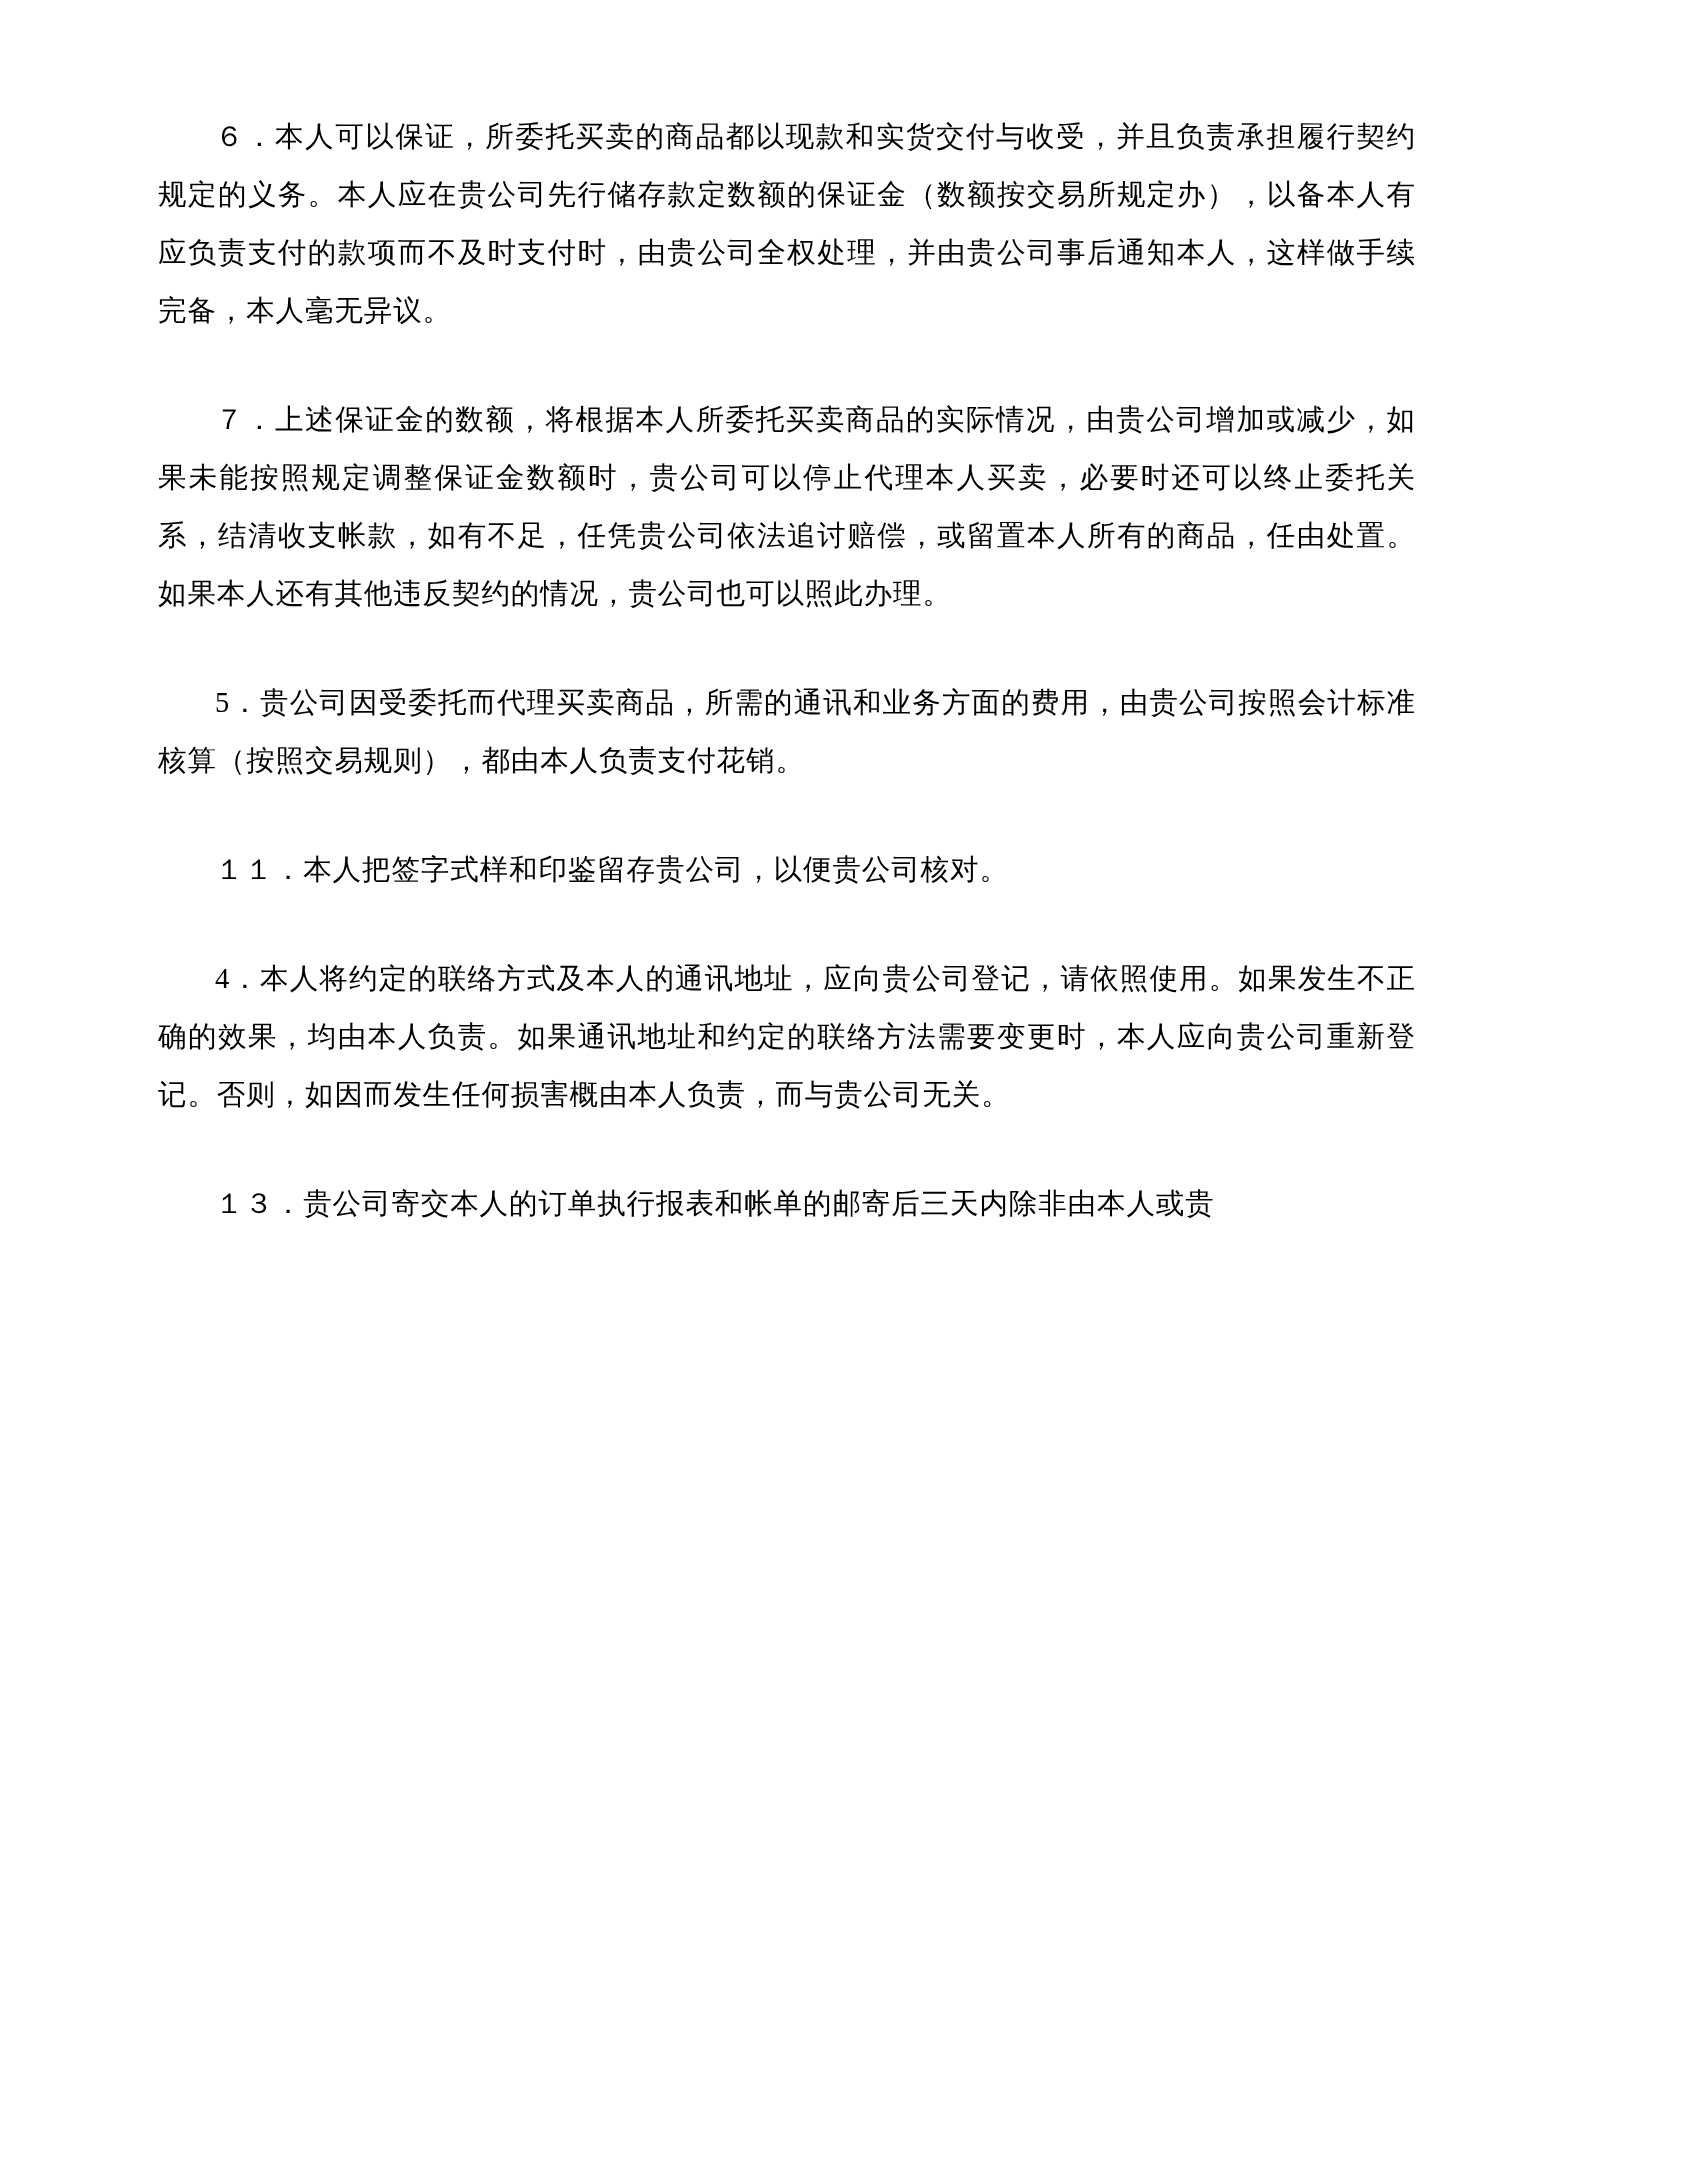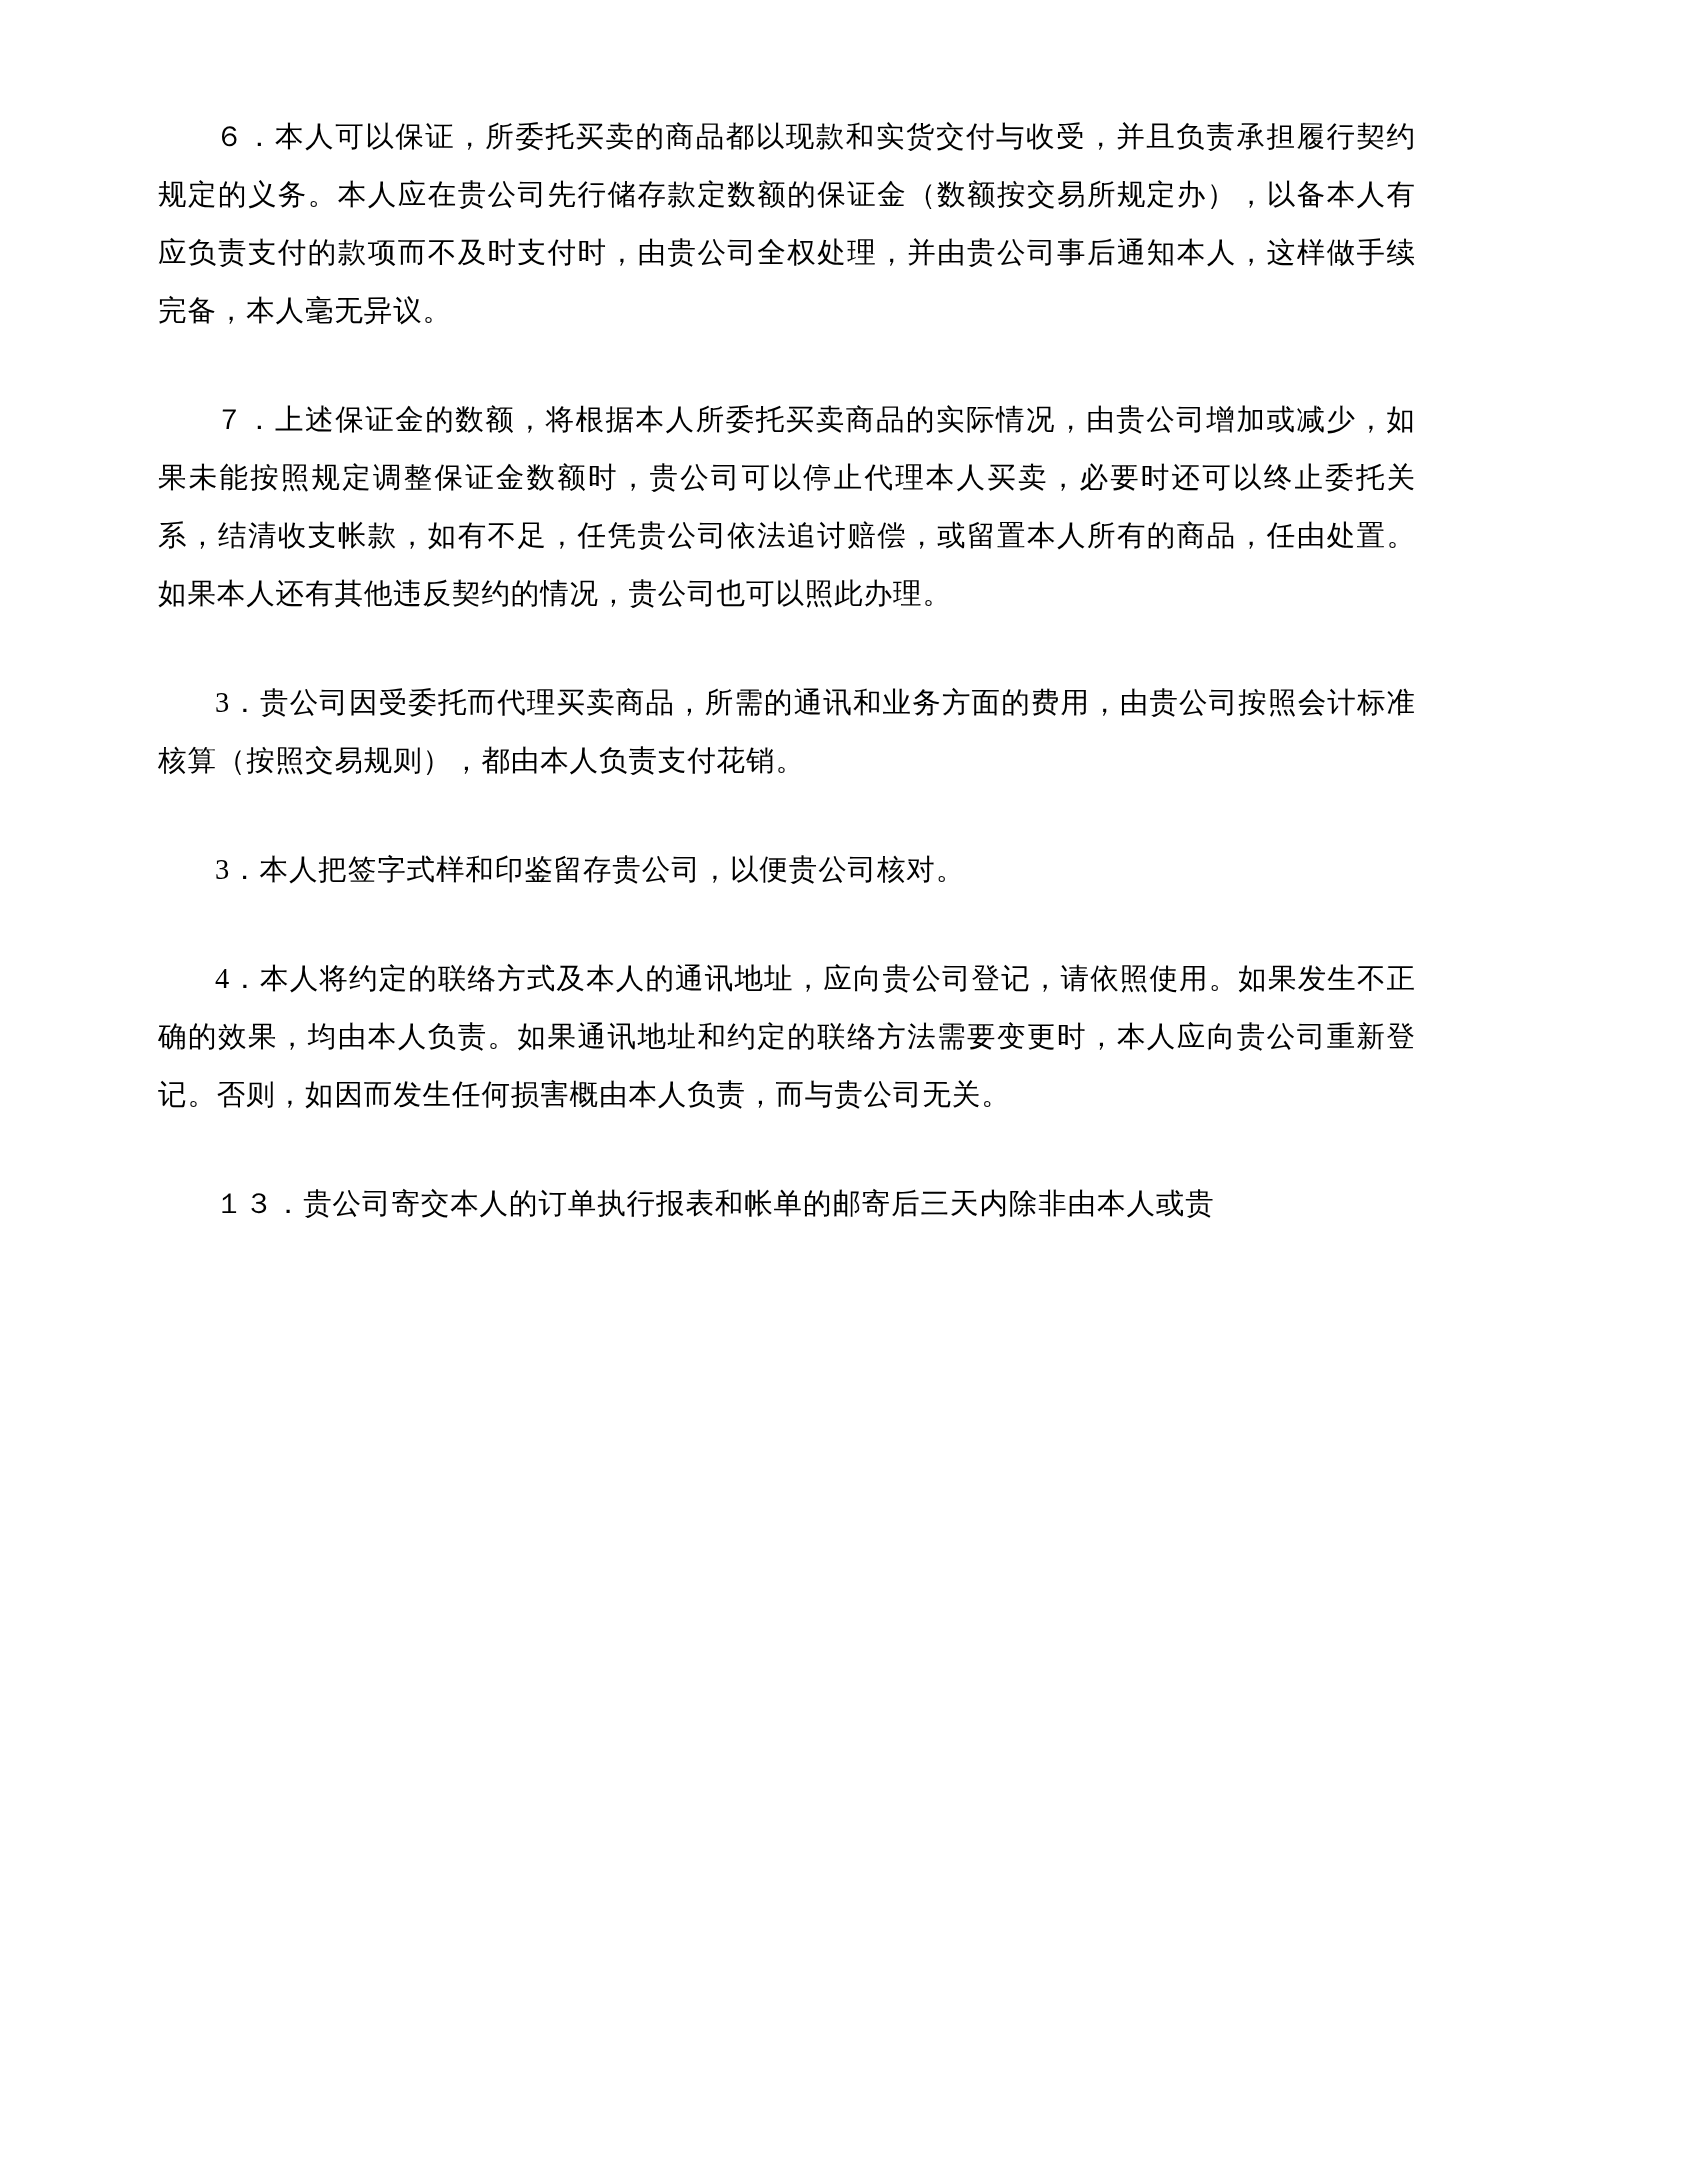--- a/index.html
+++ b/index.html
@@ -30,19 +30,19 @@
     margin-bottom: 0;
   }
 </style>
 </head>
 <body>
 
 <div class="page">
   <div class="doc-body">
     <p>６．本人可以保证，所委托买卖的商品都以现款和实货交付与收受，并且负责承担履行契约规定的义务。本人应在贵公司先行储存款定数额的保证金（数额按交易所规定办），以备本人有应负责支付的款项而不及时支付时，由贵公司全权处理，并由贵公司事后通知本人，这样做手续完备，本人毫无异议。</p>
     <p>７．上述保证金的数额，将根据本人所委托买卖商品的实际情况，由贵公司增加或减少，如果未能按照规定调整保证金数额时，贵公司可以停止代理本人买卖，必要时还可以终止委托关系，结清收支帐款，如有不足，任凭贵公司依法追讨赔偿，或留置本人所有的商品，任由处置。如果本人还有其他违反契约的情况，贵公司也可以照此办理。</p>
-    <p>3．贵公司因受委托而代理买卖商品，所需的通讯和业务方面的费用，由贵公司按照会计标准核算（按照交易规则），都由本人负责支付花销。</p>
-    <p>3．本人把签字式样和印鉴留存贵公司，以便贵公司核对。</p>
+    <p>5．贵公司因受委托而代理买卖商品，所需的通讯和业务方面的费用，由贵公司按照会计标准核算（按照交易规则），都由本人负责支付花销。</p>
+    <p>１１．本人把签字式样和印鉴留存贵公司，以便贵公司核对。</p>
     <p>4．本人将约定的联络方式及本人的通讯地址，应向贵公司登记，请依照使用。如果发生不正确的效果，均由本人负责。如果通讯地址和约定的联络方法需要变更时，本人应向贵公司重新登记。否则，如因而发生任何损害概由本人负责，而与贵公司无关。</p>
     <p>１３．贵公司寄交本人的订单执行报表和帐单的邮寄后三天内除非由本人或贵</p>
   </div>
 </div>
 
 
 </body></html>

